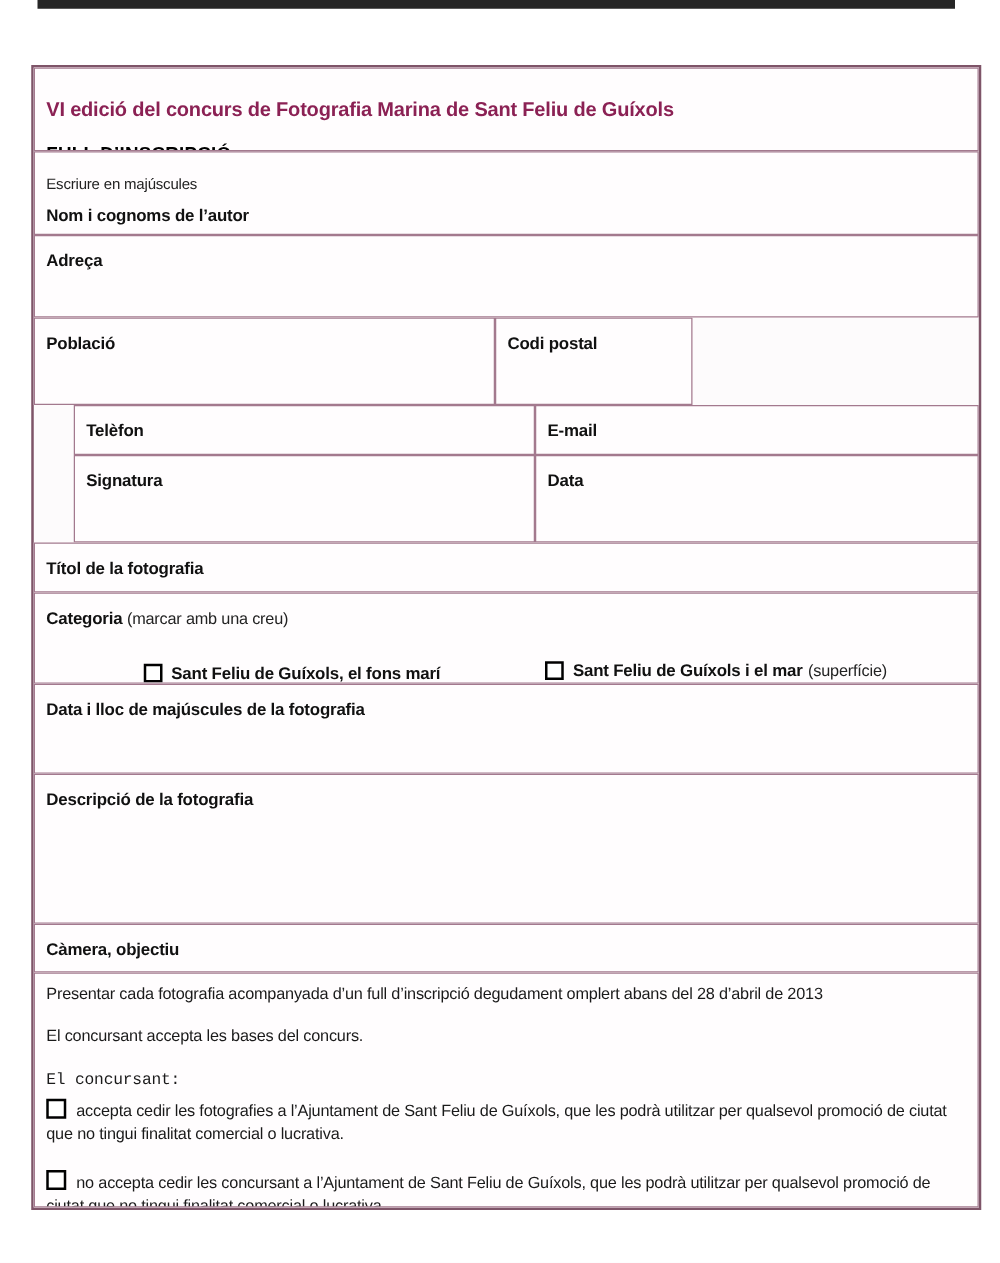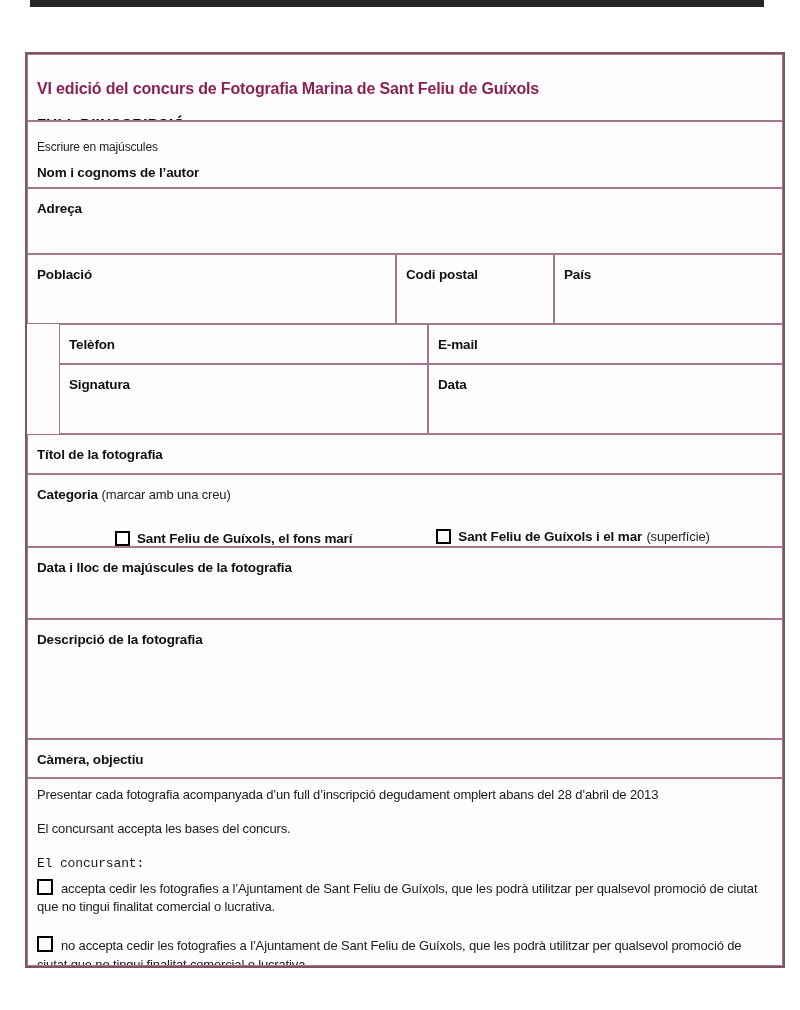--- a/index.html
+++ b/index.html
@@ -81,23 +81,20 @@
     </div>
   </div>
 
   <div class="row cols-3">
     <div class="cell">
       <p class="lbl">Població</p>
     </div>
     <div class="cell">
       <p class="lbl">Codi postal</p>
     </div>
-    <div class="cell">
-      <p class="lbl">País</p>
-    </div>
   </div>
 
   <div class="row cols-2">
     <div class="cell">
       <p class="lbl">Telèfon</p>
     </div>
     <div class="cell">
       <p class="lbl">E-mail</p>
     </div>
   </div>
@@ -150,17 +147,17 @@
       <p class="lbl">Càmera, objectiu</p>
     </div>
   </div>
 
   <div class="row">
     <div class="cell terms">
       <p class="p-deadline">Presentar cada fotografia acompanyada d’un full d’inscripció degudament omplert abans del 28 d’abril de 2013</p>
       <p class="p-bases">El concursant accepta les bases del concurs.</p>
       <p class="p-conc">El concursant:</p>
       <p class="p-opt1"><span class="box"></span><span>accepta cedir les fotografies a l’Ajuntament de Sant Feliu de Guíxols, que les podrà utilitzar per qualsevol promoció de ciutat que no tingui finalitat comercial o lucrativa.</span></p>
-      <p class="p-opt2"><span class="box"></span><span>no accepta cedir les fotografies a l’Ajuntament de Sant Feliu de Guíxols, que les podrà utilitzar per qualsevol promoció de ciutat que no tingui finalitat comercial o lucrativa.</span></p>
+      <p class="p-opt2"><span class="box"></span><span>no accepta cedir les concursant a l’Ajuntament de Sant Feliu de Guíxols, que les podrà utilitzar per qualsevol promoció de ciutat que no tingui finalitat comercial o lucrativa.</span></p>
     </div>
   </div>
 
 </div>
 
 </body></html>

